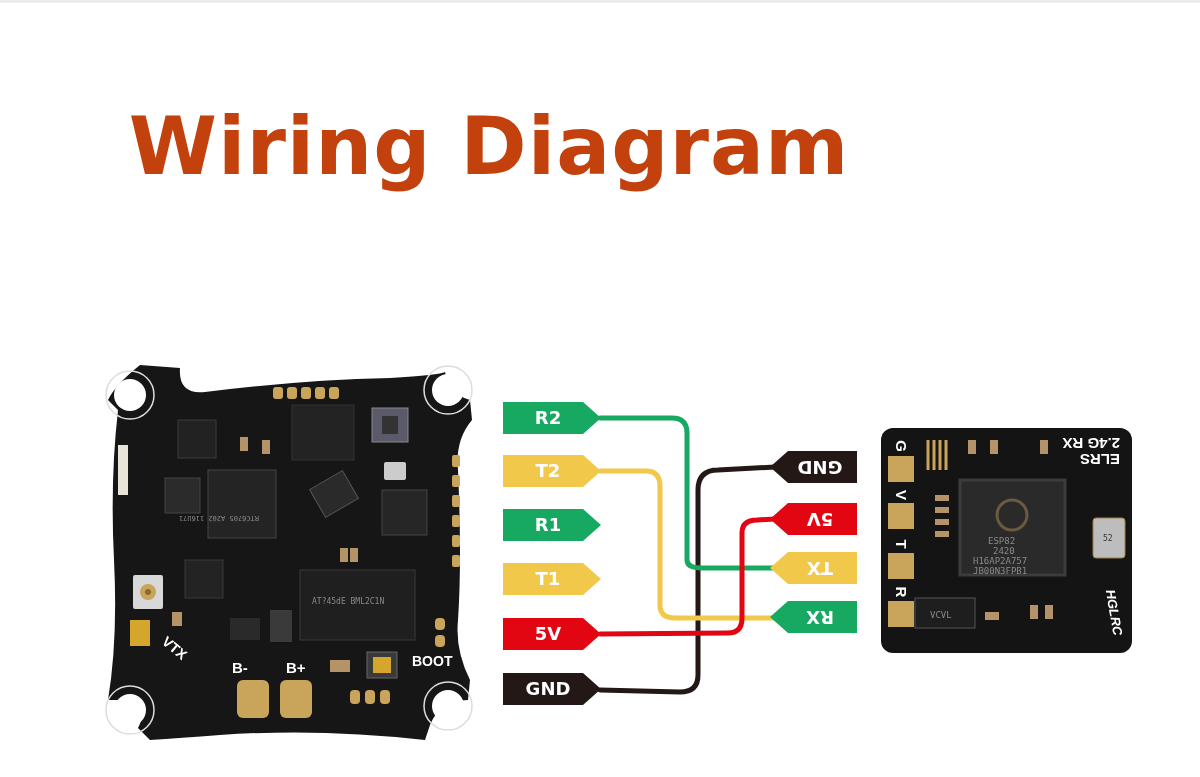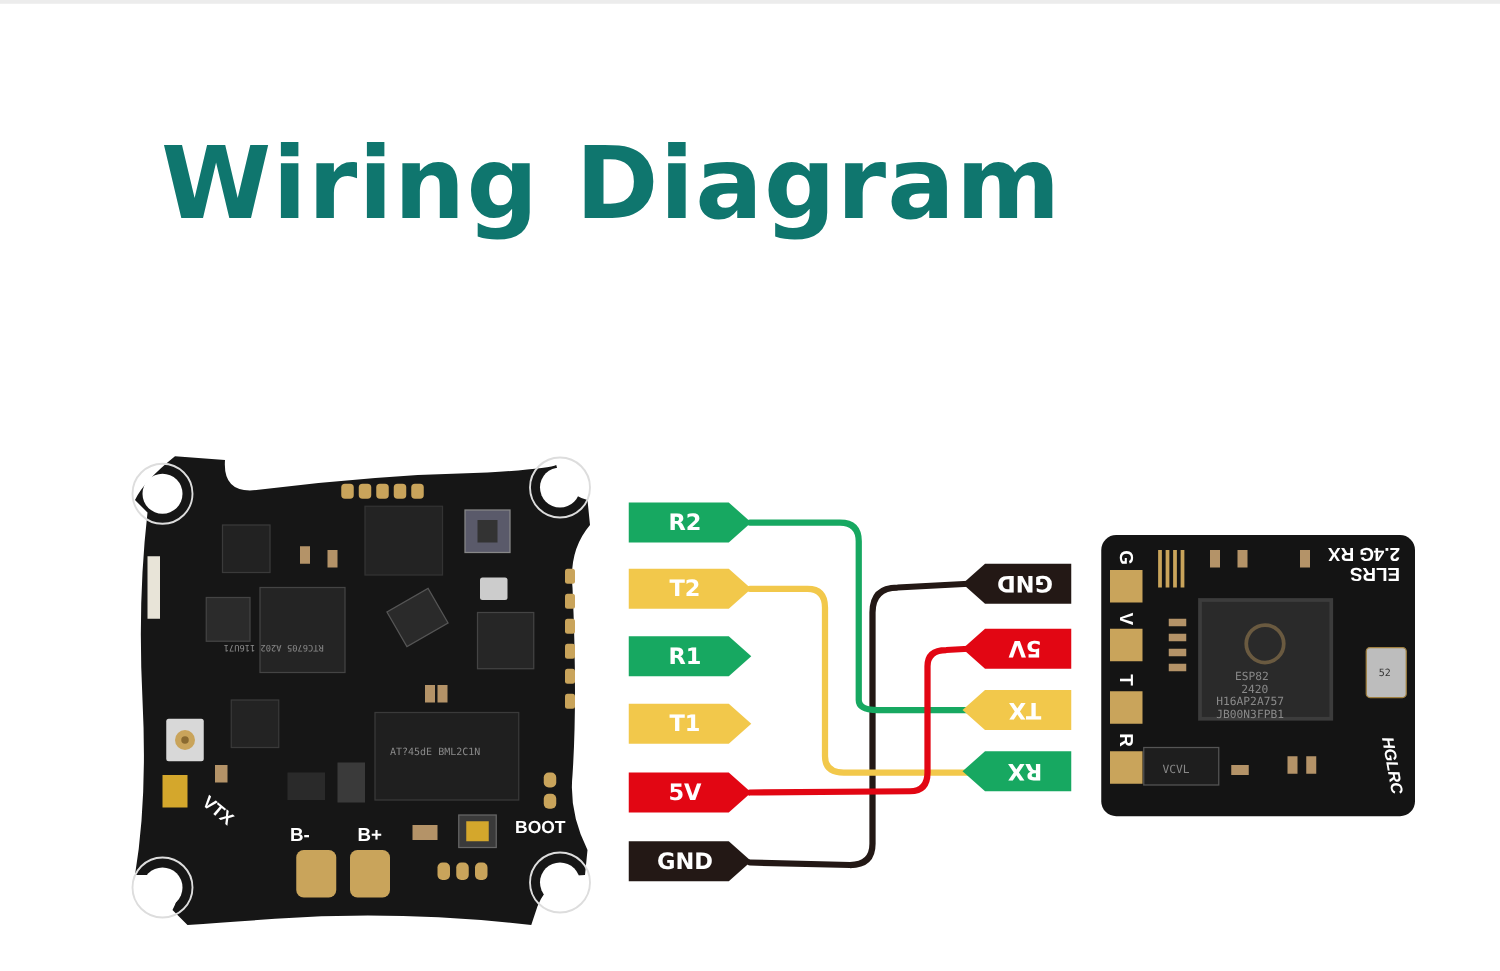--- a/index.html
+++ b/index.html
@@ -1,18 +1,18 @@
 <!DOCTYPE html>
 <html><head>
 <meta charset="utf-8">
 <style>
   html,body{margin:0;padding:0;background:#fff;}
   body{width:1200px;height:777px;position:relative;overflow:hidden;font-family:"DejaVu Sans",sans-serif;}
   .topline{position:absolute;left:0;top:0;width:1200px;height:3px;background:#ececec;}
-  .title{position:absolute;left:0;top:100px;width:978px;text-align:center;font-size:80px;font-weight:bold;color:#0f766e;letter-spacing:1px;font-family:"DejaVu Sans",sans-serif;}
+  .title{position:absolute;left:0;top:100px;width:978px;text-align:center;font-size:80px;font-weight:bold;color:#c2410c;letter-spacing:1px;font-family:"DejaVu Sans",sans-serif;}
   svg{position:absolute;left:0;top:0;}
   .tagtext{font-family:"DejaVu Sans",sans-serif;font-weight:bold;font-size:18px;fill:#fff;}
   .pcbtext{font-family:"Liberation Sans",sans-serif;font-weight:bold;fill:#fff;}
   .chiptext{font-family:"DejaVu Sans Mono",monospace;fill:#8a8a8a;font-size:9px;}
 </style>
 </head>
 <body>
 
 <div class="topline"></div>
 <div class="title">Wiring Diagram</div>

